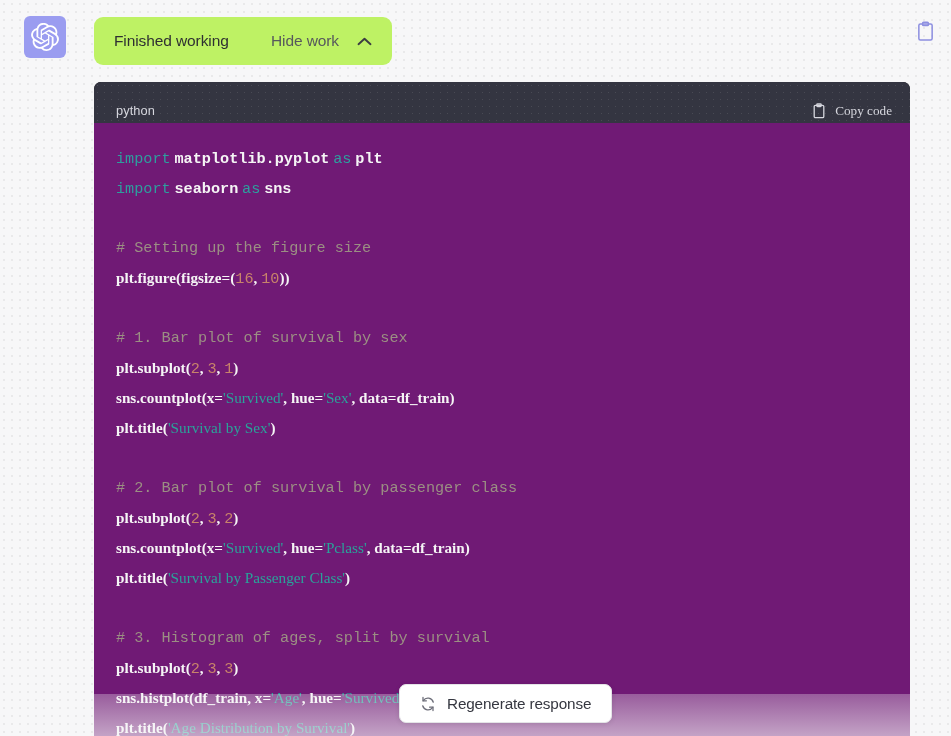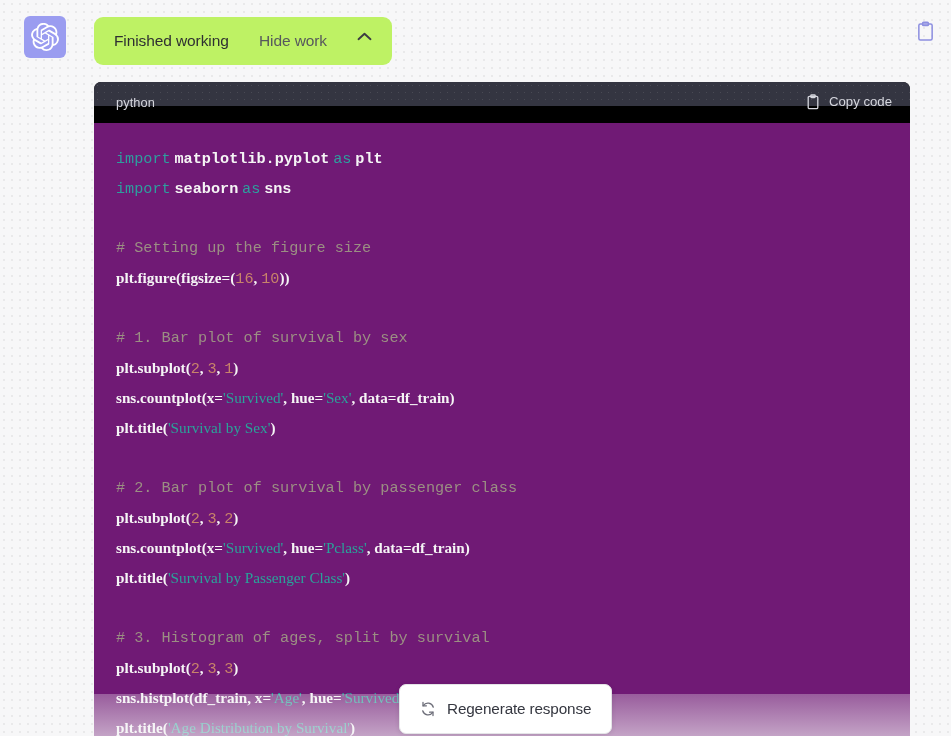--- a/index.html
+++ b/index.html
@@ -60,22 +60,22 @@
     padding: 0 20px;
   }
   .work-bar .status {
     font-size: 15.5px;
     color: #2f3032;
     letter-spacing: -0.1px;
   }
   .work-bar .spacer { flex: 1; }
   .hide-work {
     display: flex;
-    align-items: flex-start;
-    gap: 30px;
+    align-items: center;
+    gap: 18px;
     cursor: pointer;
   }
   .hide-work .label {
     font-size: 15.5px;
     color: #57585d;
     letter-spacing: -0.1px;
   }
   .chev { width: 15px; height: 9px; display: block; }
 
   
@@ -83,39 +83,40 @@
     position: absolute;
     left: 94px;
     top: 82px;
     width: 816px;
     bottom: 0;
     border-radius: 7px 7px 0 0;
     overflow: hidden;
     background: #000000;
   }
   .code-header {
-    height: 24px;
+    height: 41px;
     background: #343541;
     background-image: radial-gradient(circle, rgba(255,255,255,0.10) 0.9px, transparent 1px);
     background-size: 7px 7px;
     display: flex;
     align-items: center;
     padding: 16px 18px 0 22px;
   }
   .code-lang {
     font-size: 12.8px;
     color: #d6d7de;
     letter-spacing: 0.1px;
   }
   .code-header .spacer { flex: 1; }
   .copy-code {
     display: flex;
     align-items: flex-start;
     gap: 9px;
     cursor: pointer;
+    font-family: Liberation Serif, serif;
   }
   .copy-code .label { font-size: 13.2px; color: #d6d7de; }
   .copy-icon { width: 14px; height: 16px; display: block; }
 
   .code-body {
     padding: 20px 22px 0 22px;
     font-family: "Liberation Mono", "DejaVu Sans Mono", monospace;
     font-size: 15.2px;
     line-height: 30px;
     white-space: pre;
@@ -143,21 +144,21 @@
     height: 42px;
     background: linear-gradient(to bottom, rgba(247,247,248,0.30), rgba(247,247,248,0.62));
     pointer-events: none;
   }
 
   
   .regen {
     position: absolute;
     left: 399px;
     top: 684px;
-    height: 50px;
+    height: 39px;
     padding: 0 20px;
     background: #ffffff;
     border: 1px solid #e4e4e7;
     border-radius: 7px;
     display: flex;
     align-items: center;
     gap: 11px;
     box-shadow: 0 1px 5px rgba(0,0,0,0.10);
     cursor: pointer;
   }

